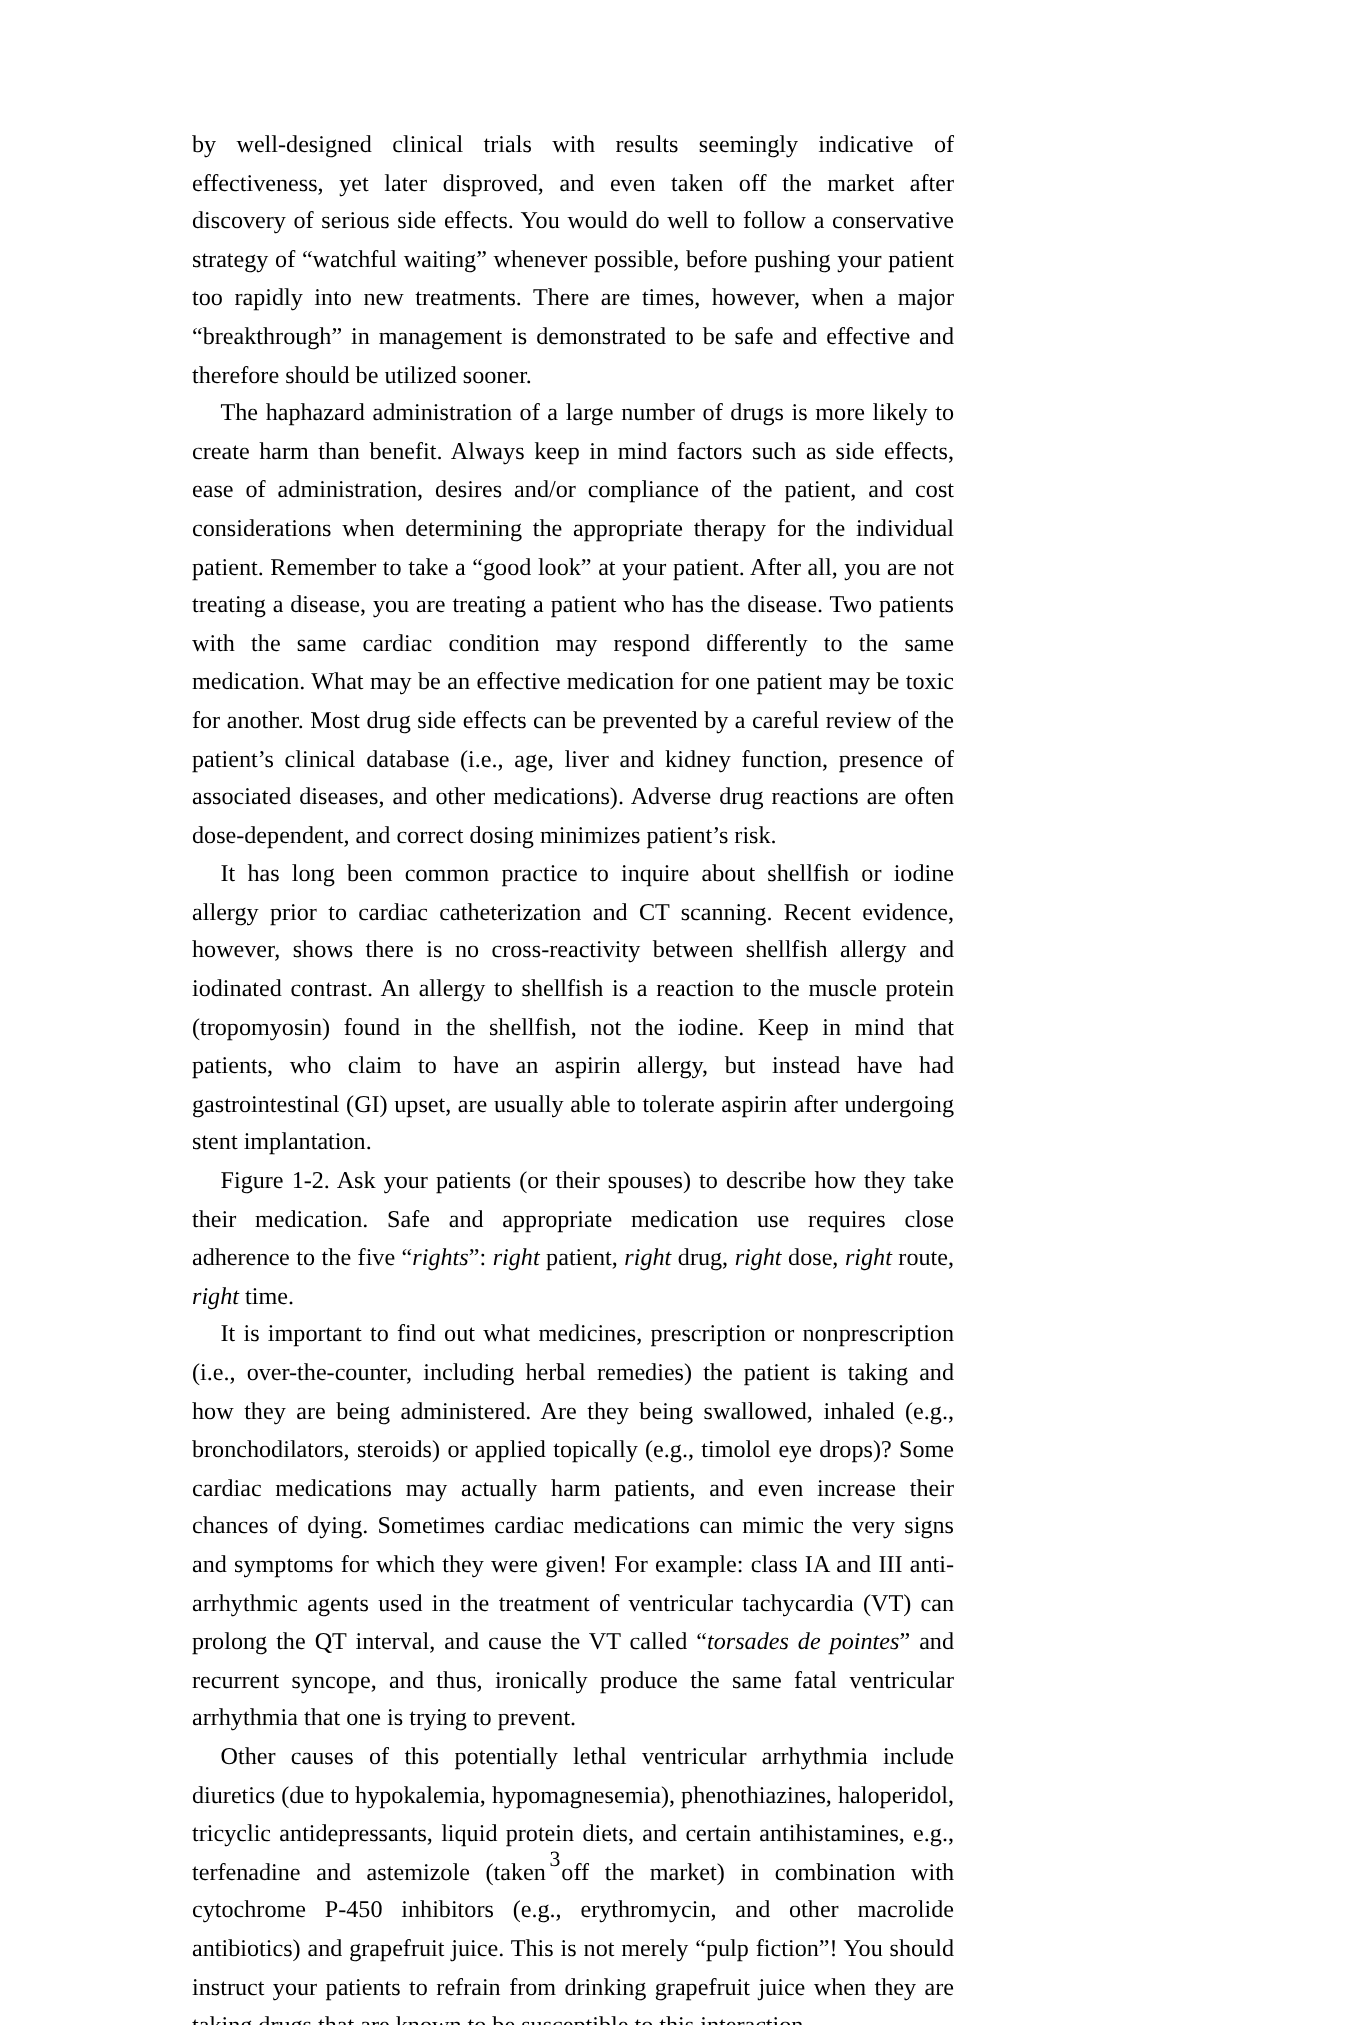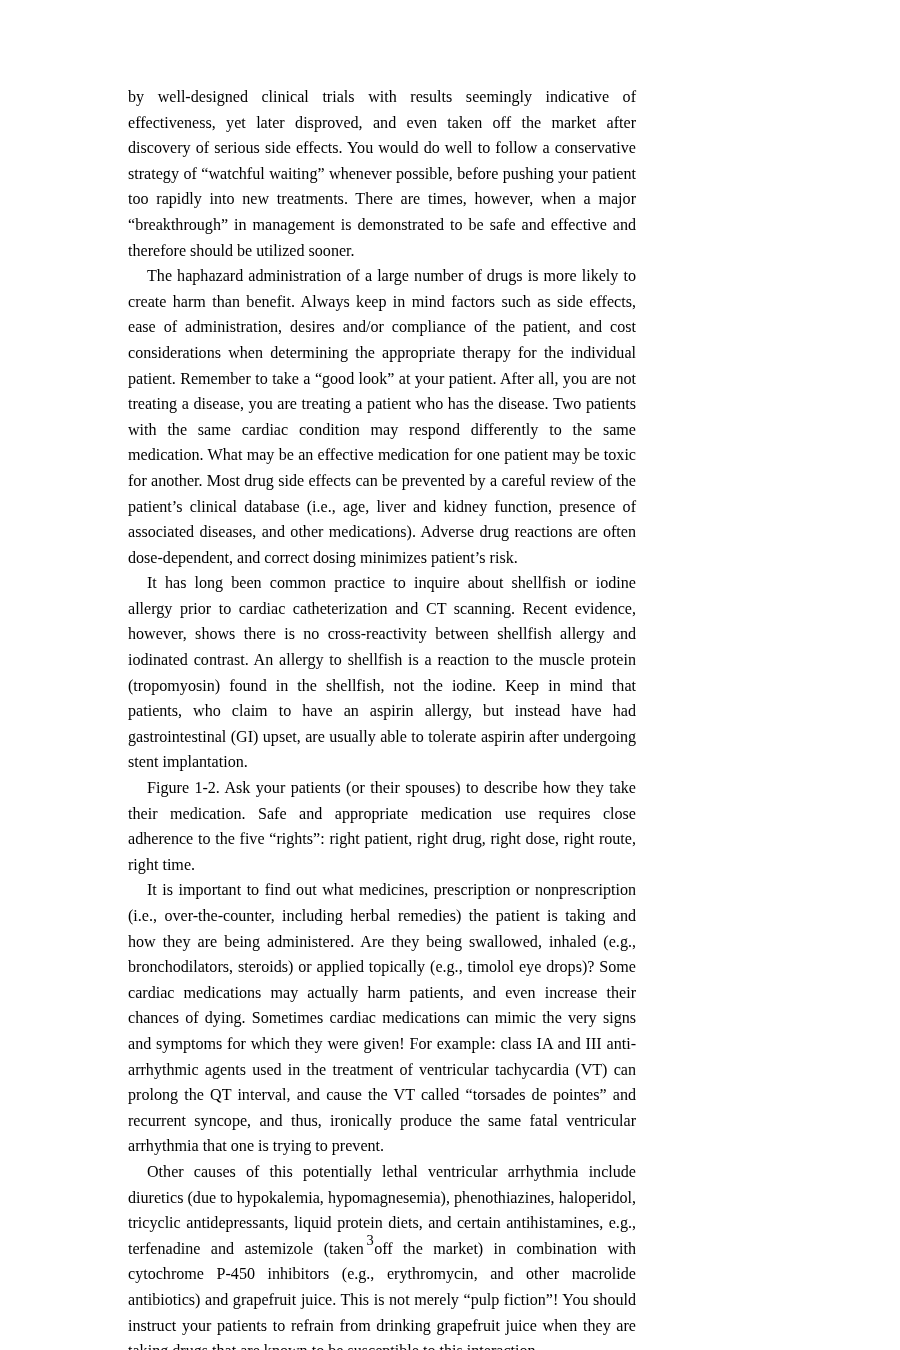--- a/index.html
+++ b/index.html
@@ -31,20 +31,21 @@
   p {
     margin: 0;
   }
   p.indent {
     text-indent: 19px;
   }
   .figlabel {
     font-weight: normal;
   }
   .it {
+    font-style: italic;
   }
   .page-number {
     position: absolute;
     left: 0;
     right: 0;
     top: 1232px;
     text-align: center;
     font-size: 14.5px;
     font-family: "Liberation Serif", serif;
   }

